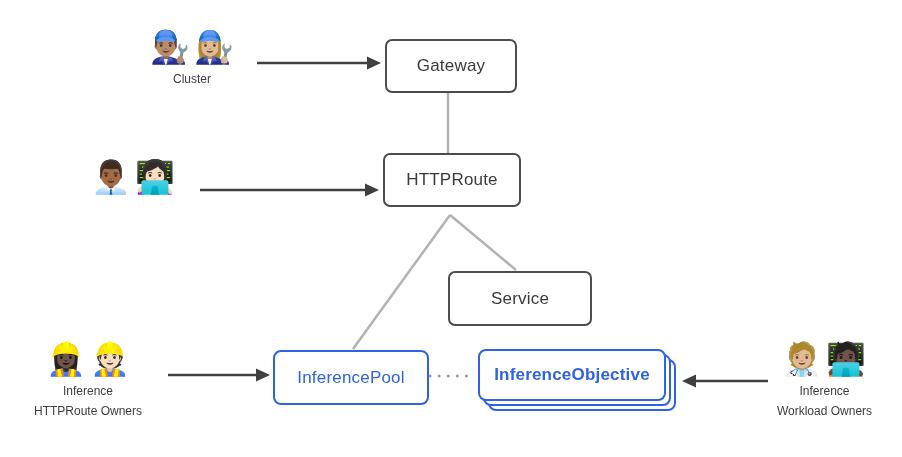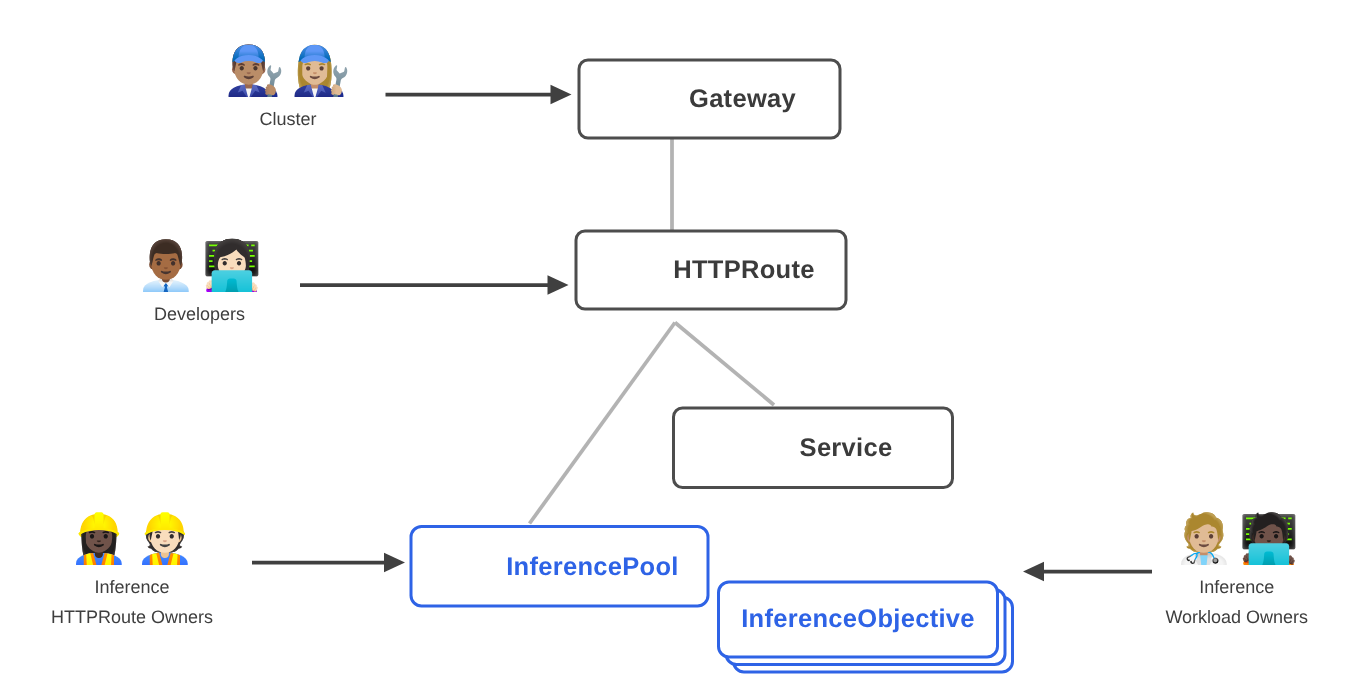--- a/index.html
+++ b/index.html
@@ -18,24 +18,24 @@
     font-family:"Liberation Sans","DejaVu Sans",sans-serif;overflow:hidden;
   }
   svg.wires{position:absolute;left:0;top:0;z-index:0;}
   .soft{stroke:var(--connector-gray);stroke-width:2.5;}
   .dotted{stroke:var(--dotted-gray);stroke-width:3;stroke-dasharray:0.1 9;stroke-linecap:round;}
   .arrow-line{stroke:var(--arrow-dark);stroke-width:2.5;}
   .arrow-head{fill:var(--arrow-dark);}
   .node{
     position:absolute;z-index:2;display:flex;align-items:center;justify-content:center;
     background:#fff;border:2px solid var(--dark-border);border-radius:7px;
-    font-weight:700;font-size:17px;color:var(--text-dark);letter-spacing:0.2px;padding-left:44px;
+    font-weight:400;font-size:17px;color:var(--text-dark);letter-spacing:0.2px;
   }
   .node.blue{border:2.5px solid var(--blue);color:var(--blue);border-radius:8px;}
-  .stack{position:absolute;z-index:1;margin-top:38px;}
+  .stack{position:absolute;z-index:1;}
   .stack .layer{position:absolute;inset:0;background:#fff;border:2.5px solid var(--blue);border-radius:8px;}
   .stack .layer.l3{transform:translate(10px,10px);}
   .stack .layer.l2{transform:translate(5px,5px);}
   .stack .face{
     position:absolute;inset:0;background:#fff;border:2.5px solid var(--blue);border-radius:8px;
     display:flex;align-items:center;justify-content:center;
     font-weight:700;font-size:17px;color:var(--blue);letter-spacing:0.2px;
   }
   .persona{position:absolute;z-index:2;text-align:center;}
   .persona .emojis{font-size:32px;line-height:42px;white-space:nowrap;}
@@ -78,21 +78,20 @@
     <div class="plabel">
       <div>Cluster</div>
     </div>
   </div>
 
   <div class="persona" style="left:53px;top:156px;width:160px">
     <div class="emojis">
       <span>👨🏾‍💼</span><span>👩🏻‍💻</span>
     </div>
     <div class="plabel">
-      <div>Developers</div>
     </div>
   </div>
 
   <div class="persona" style="left:8px;top:338px;width:160px">
     <div class="emojis">
       <span>👷🏿‍♀️</span><span>👷🏻</span>
     </div>
     <div class="plabel">
       <div>Inference</div>
       <div>HTTPRoute Owners</div>

